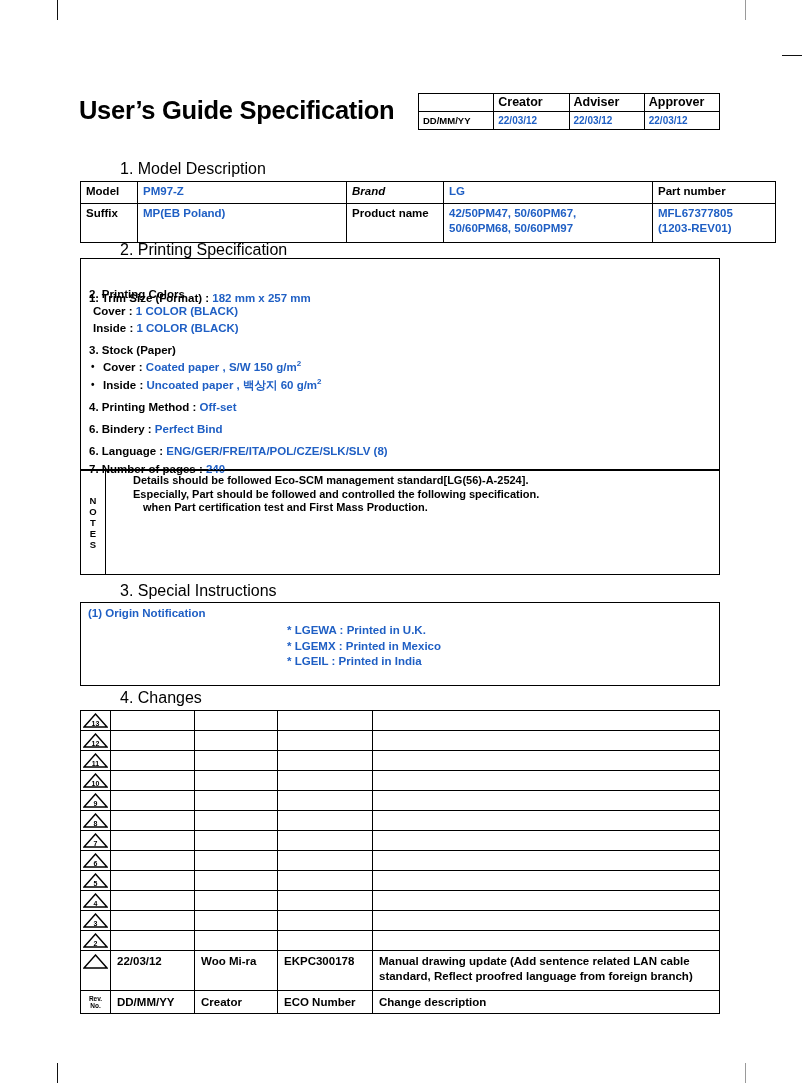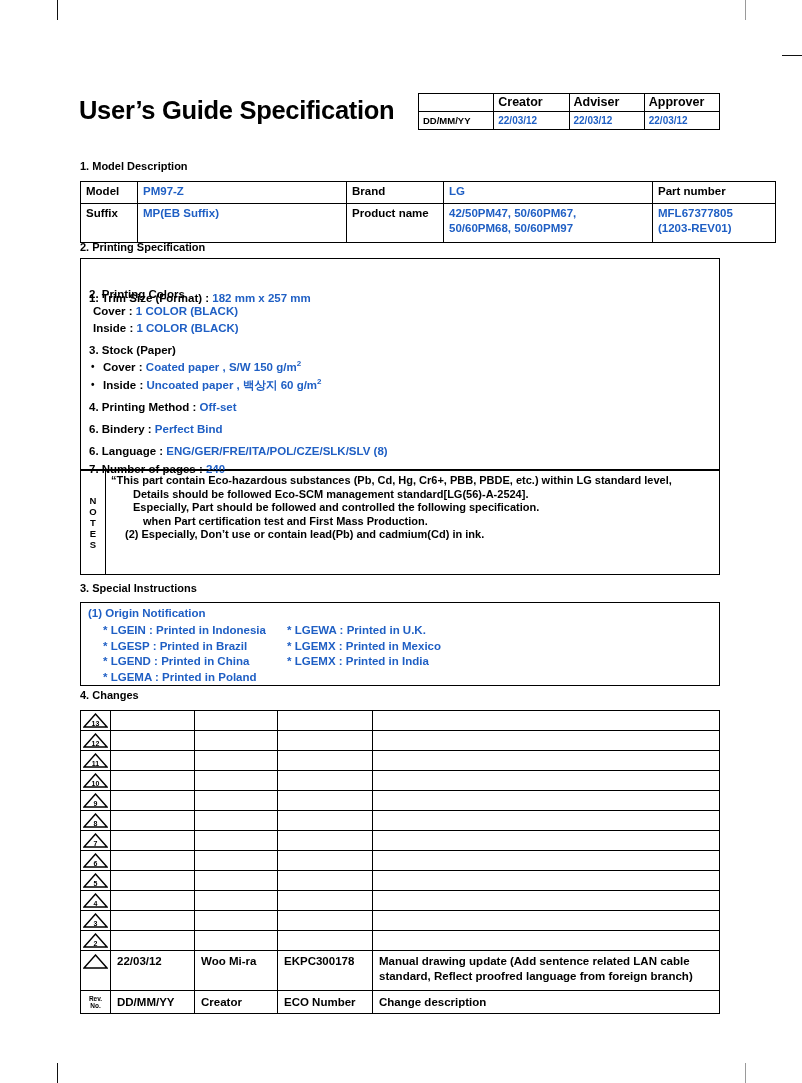--- a/index.html
+++ b/index.html
@@ -65,23 +65,24 @@
     line-height: 13px;
   }
   #approval-table .role-head { font-size: 12.5px; }
   #approval-table .rowlabel { font-size: 9.5px; width: 49px; }
   #approval-table .val { font-size: 10px; }
   #approval-table .corner { border: 1px solid #000; }
 
   
   .section-heading {
     position: absolute;
-    font-size: 11px;
-    font-weight: bold;
+    font-size: 16px;
+    font-weight: normal;
     white-space: nowrap;
+    margin-left: 40px;
   }
   #heading-model   { left: 80px; top: 160px; }
   #heading-print   { left: 80px; top: 241px; }
   #heading-special { left: 80px; top: 582px; }
   #heading-changes { left: 80px; top: 689px; }
 
   
   #model-table {
     position: absolute;
     left: 80px;
@@ -289,27 +290,27 @@
   </tbody>
     </table>
 
   <div class="section-heading" id="heading-model">1. Model Description</div>
 
   <table id="model-table">
     <tbody>
         <tr class="r1">
       <td style="width:46px;">Model</td>
       <td style="width:198px;" class="blue">PM97-Z</td>
-      <td style="width:86px;">Brand</td>
+      <td style="width:86px;font-style:italic;">Brand</td>
       <td style="width:198px;" class="blue">LG</td>
       <td style="width:112px;">Part number</td>
     </tr>
     <tr class="r2">
       <td>Suffix</td>
-      <td class="blue">MP(EB Suffix)</td>
+      <td class="blue">MP(EB Poland)</td>
       <td>Product name</td>
       <td class="blue">
         <div>42/50PM47, 50/60PM67,</div>
         <div>50/60PM68, 50/60PM97</div>
       </td>
       <td class="blue">
         <div>MFL67377805</div>
         <div>(1203-REV01)</div>
       </td>
     </tr>
@@ -363,42 +364,34 @@
 
   <div id="notes-box">
     <div id="notes-label">
       <span>N</span>
       <span>O</span>
       <span>T</span>
       <span>E</span>
       <span>S</span>
     </div>
     <div id="notes-text">
-      <span>“This part contain Eco-hazardous substances (Pb, Cd, Hg, Cr6+, PBB, PBDE, etc.) within LG standard level,</span>
       <span class="ind1">Details should be followed Eco-SCM management standard[LG(56)-A-2524].</span>
       <span class="ind1">Especially, Part should be followed and controlled the following specification.</span>
       <span class="ind2">when  Part certification test and First Mass Production.</span>
-      <span class="ind3">(2) Especially, Don’t use or contain lead(Pb) and cadmium(Cd) in ink.</span>
     </div>
   </div>
 
   <div class="section-heading" id="heading-special">3. Special Instructions</div>
 
   <div id="special-box">
     <div class="sp-title blue">(1) Origin Notification</div>
-    <div class="sp-col1 blue">
-      <div>* LGEIN : Printed in Indonesia</div>
-      <div>* LGESP : Printed in Brazil</div>
-      <div>* LGEND : Printed in China</div>
-      <div>* LGEMA : Printed in Poland</div>
-    </div>
     <div class="sp-col2 blue">
       <div>* LGEWA : Printed in U.K.</div>
       <div>* LGEMX : Printed in Mexico</div>
-      <div>* LGEMX : Printed in India</div>
+      <div>* LGEIL : Printed in India</div>
     </div>
   </div>
 
   <div class="section-heading" id="heading-changes">4. Changes</div>
 
   <table id="changes-table">
     <tbody id="changes-body">
         <tr class="blankrow">
           <td class="rev"><span class="tri"><svg width="25" height="15" viewBox="0 0 25 15" xmlns="http://www.w3.org/2000/svg">
                 <polygon points="12.5,1 24,14 1,14" fill="#ffffff" stroke="#000000" stroke-width="1.4"></polygon>

